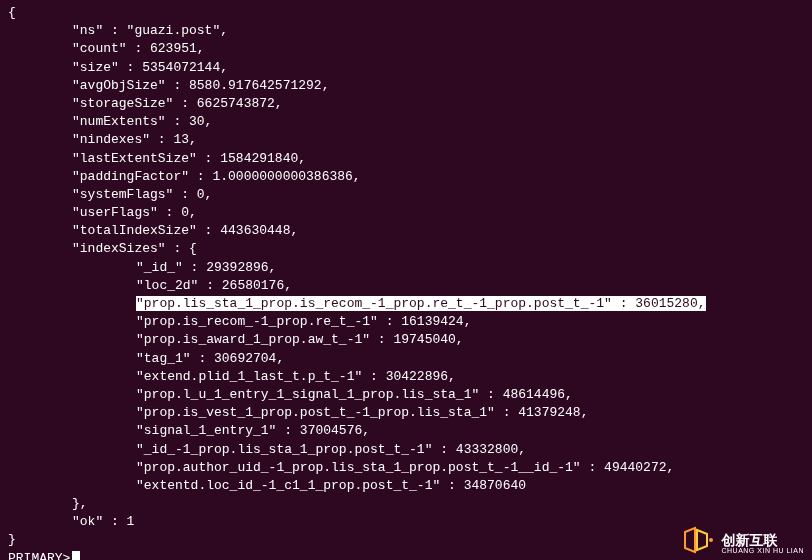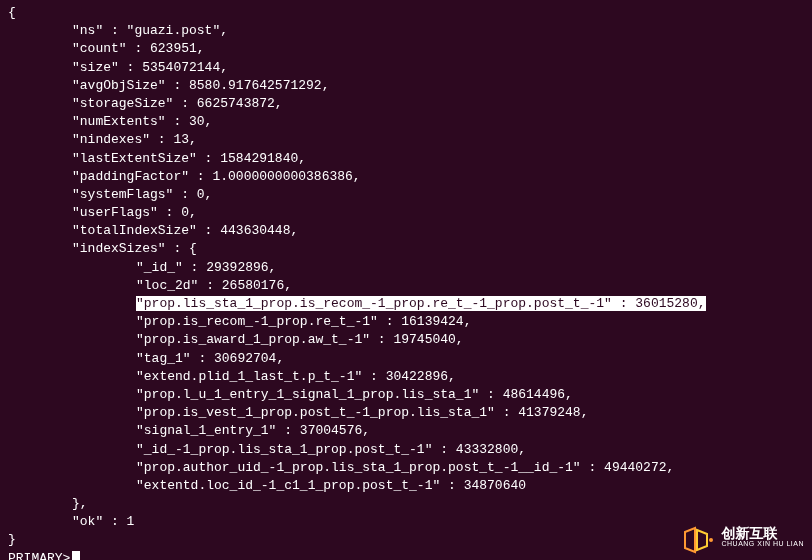--- a/index.html
+++ b/index.html
@@ -42,21 +42,21 @@
       width: 8px;
       height: 15px;
       background-color: #ffffff;
       margin-left: 2px;
     }
     .watermark {
       position: absolute;
       bottom: 6px;
       right: 8px;
       display: flex;
-      align-items: flex-start;
+      align-items: flex-end;
       gap: 4px;
     }
     .watermark-logo {
       display: flex;
       align-items: center;
       justify-content: center;
     }
     .watermark-text {
       color: #ffffff;
       font-size: 13px;

